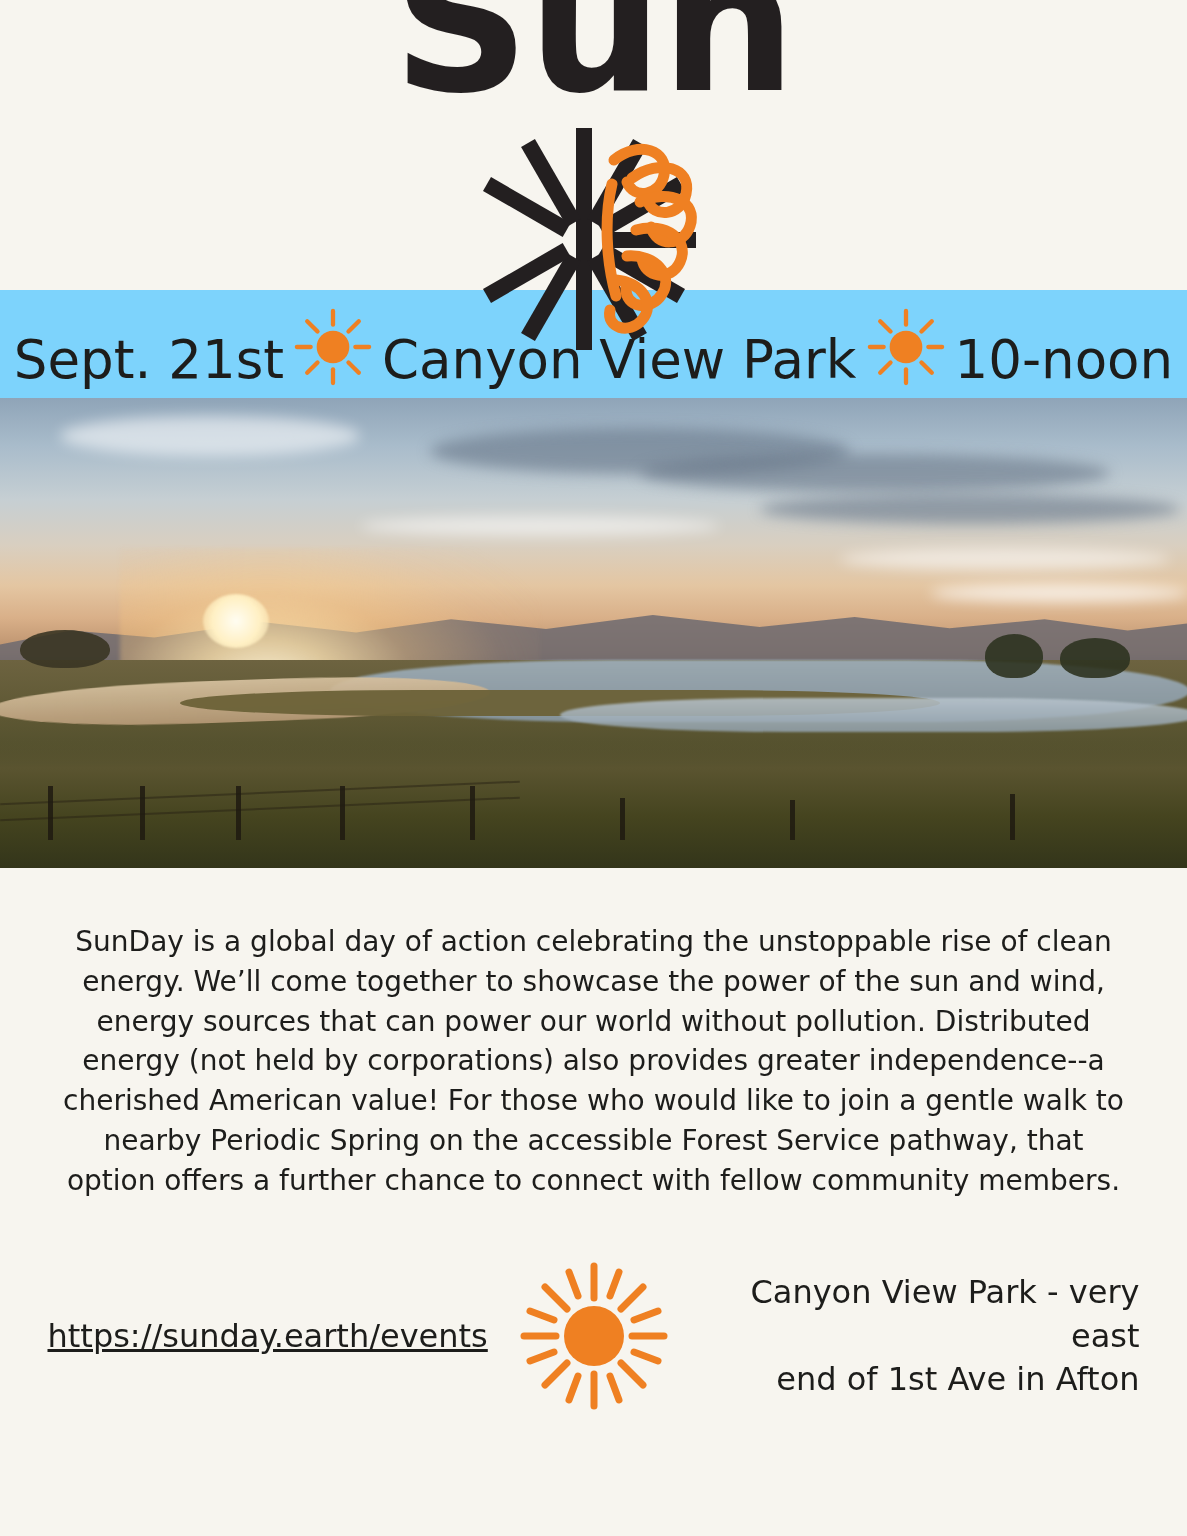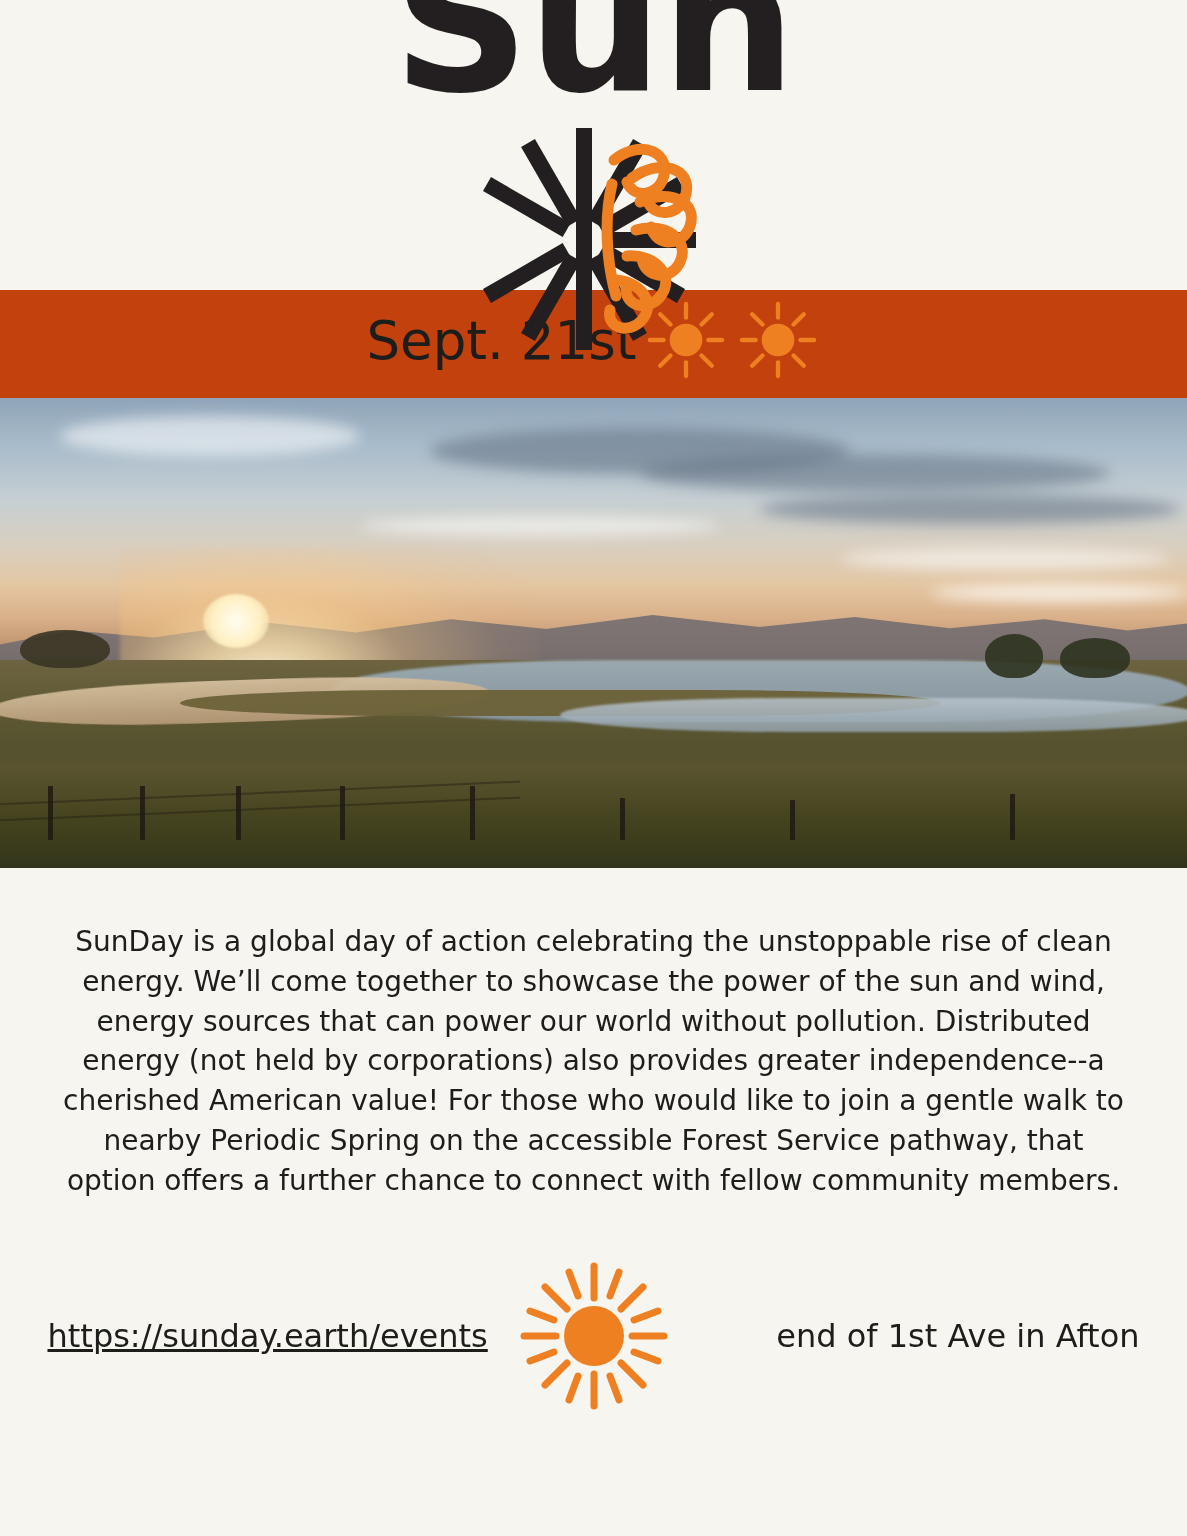--- a/index.html
+++ b/index.html
@@ -49,24 +49,24 @@
     width: 260px;
     height: 240px;
     margin: 0 -12px;
   }
   .logo-mark svg { display: block; }
 
   
   .date-bar {
     height: 100px;
     display: flex;
-    align-items: center;
+    align-items: flex-end;
     justify-content: center;
     gap: 6px;
-    background: #c2410c;
+    background: #7dd3fc;
     padding-bottom: 8px;
   }
   .date-bar .dtext {
     font-family: "DejaVu Sans", sans-serif;
     font-size: 53px;
     color: #1d1d1b;
     white-space: nowrap;
   }
   .sun-small { width: 86px; height: 86px; flex: 0 0 auto; }
 
@@ -254,35 +254,37 @@
           <line x1="50" y1="76" x2="50" y2="92"></line>
           <line x1="8" y1="50" x2="24" y2="50"></line>
           <line x1="76" y1="50" x2="92" y2="50"></line>
           <line x1="20" y1="20" x2="32" y2="32"></line>
           <line x1="68" y1="68" x2="80" y2="80"></line>
           <line x1="20" y1="80" x2="32" y2="68"></line>
           <line x1="68" y1="32" x2="80" y2="20"></line>
         </g>
       </svg>
     </span>
+    <span class="dtext">Canyon View Park</span>
     <span class="sun-small">
       <svg viewBox="0 0 100 100" width="86" height="86" aria-hidden="true">
         <circle cx="50" cy="50" r="19" fill="#ef8022"></circle>
         <g stroke="#ef8022" stroke-width="5" stroke-linecap="round">
           <line x1="50" y1="8" x2="50" y2="24"></line>
           <line x1="50" y1="76" x2="50" y2="92"></line>
           <line x1="8" y1="50" x2="24" y2="50"></line>
           <line x1="76" y1="50" x2="92" y2="50"></line>
           <line x1="20" y1="20" x2="32" y2="32"></line>
           <line x1="68" y1="68" x2="80" y2="80"></line>
           <line x1="20" y1="80" x2="32" y2="68"></line>
           <line x1="68" y1="32" x2="80" y2="20"></line>
         </g>
       </svg>
     </span>
+    <span class="dtext">10-noon</span>
   </div>
 
   <div class="photo">
     <div class="sky"></div>
 
     <div class="cloud dark" style="left:430px; top:30px; width:420px; height:46px;"></div>
     <div class="cloud dark" style="left:640px; top:56px; width:470px; height:38px;"></div>
     <div class="cloud dark" style="left:760px; top:96px; width:420px; height:30px;"></div>
     <div class="cloud" style="left:60px; top:18px; width:300px; height:40px;"></div>
     <div class="cloud" style="left:360px; top:118px; width:360px; height:20px;"></div>
@@ -343,17 +345,18 @@
           <line x1="16" y1="55" x2="40" y2="64"></line>
           <line x1="16" y1="105" x2="40" y2="96"></line>
           <line x1="144" y1="55" x2="120" y2="64"></line>
           <line x1="144" y1="105" x2="120" y2="96"></line>
           <line x1="55" y1="144" x2="64" y2="120"></line>
           <line x1="105" y1="144" x2="96" y2="120"></line>
         </g>
       </svg>
     </span>
     <div class="reg-right">
+      <div>Canyon View Park  - very east</div>
       <div>end of 1st Ave in Afton</div>
     </div>
   </div>
 
 </div>
 
 </body></html>

